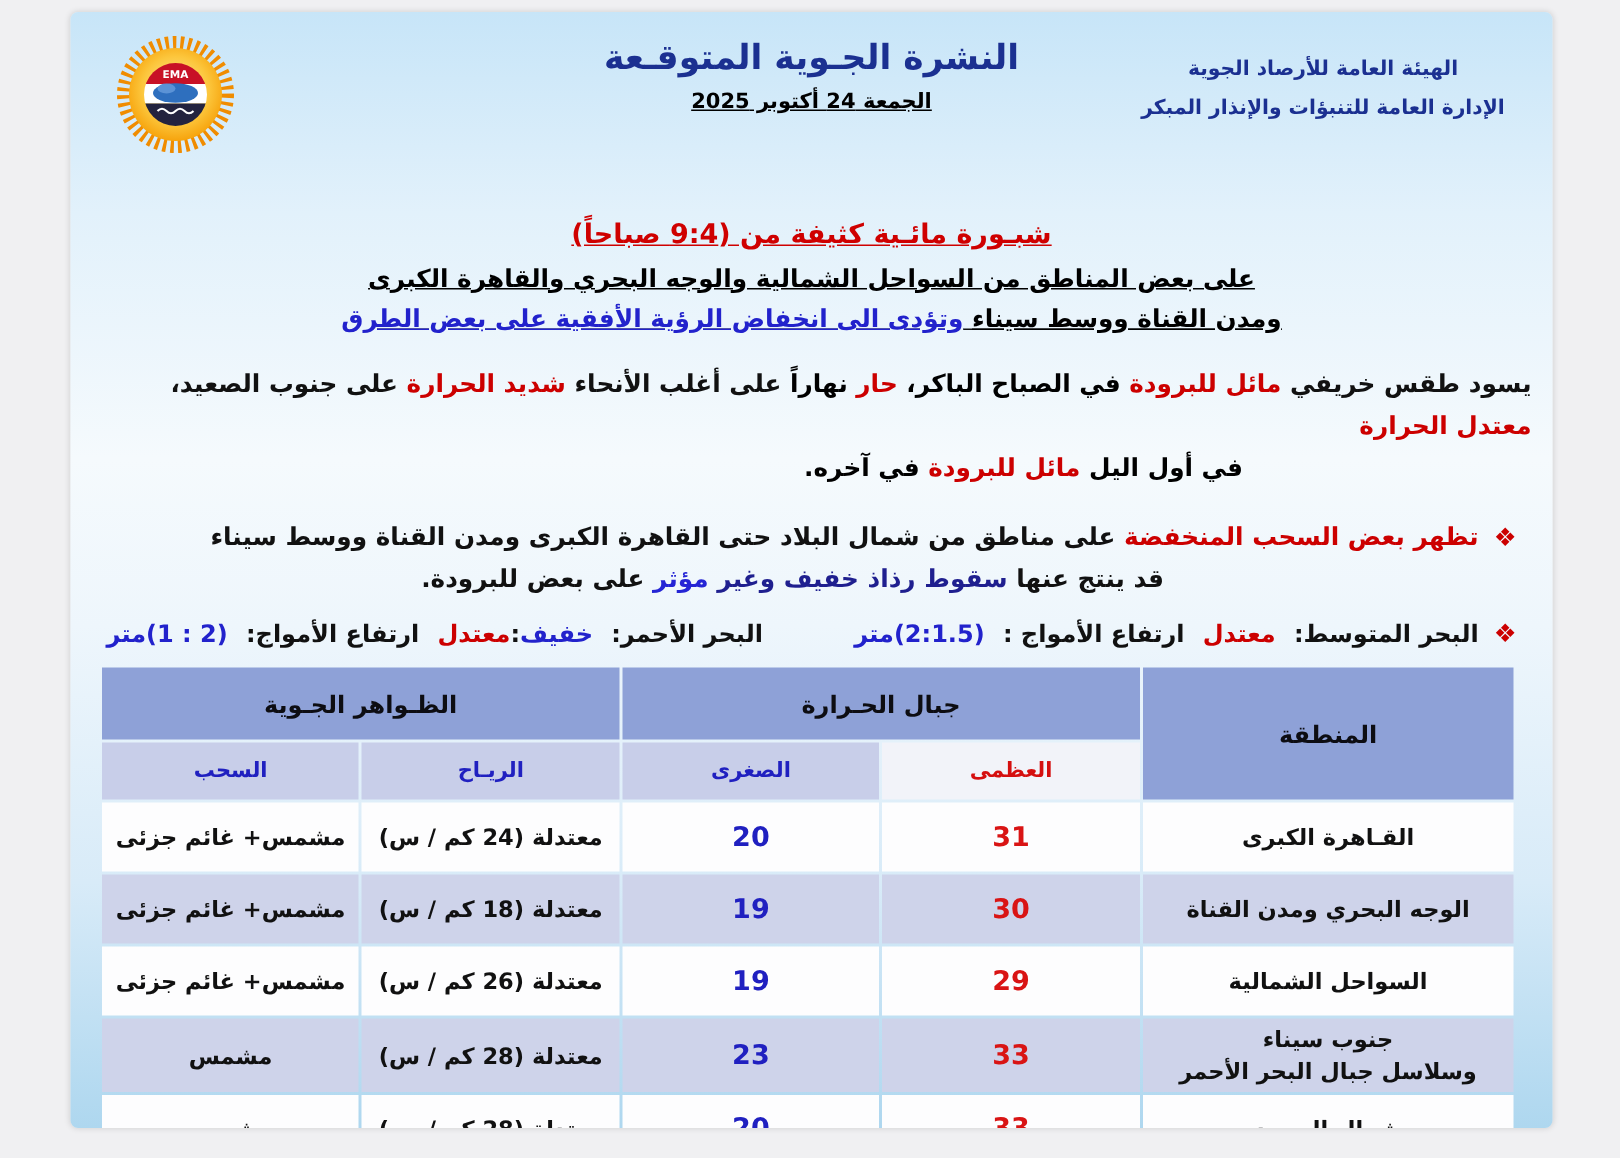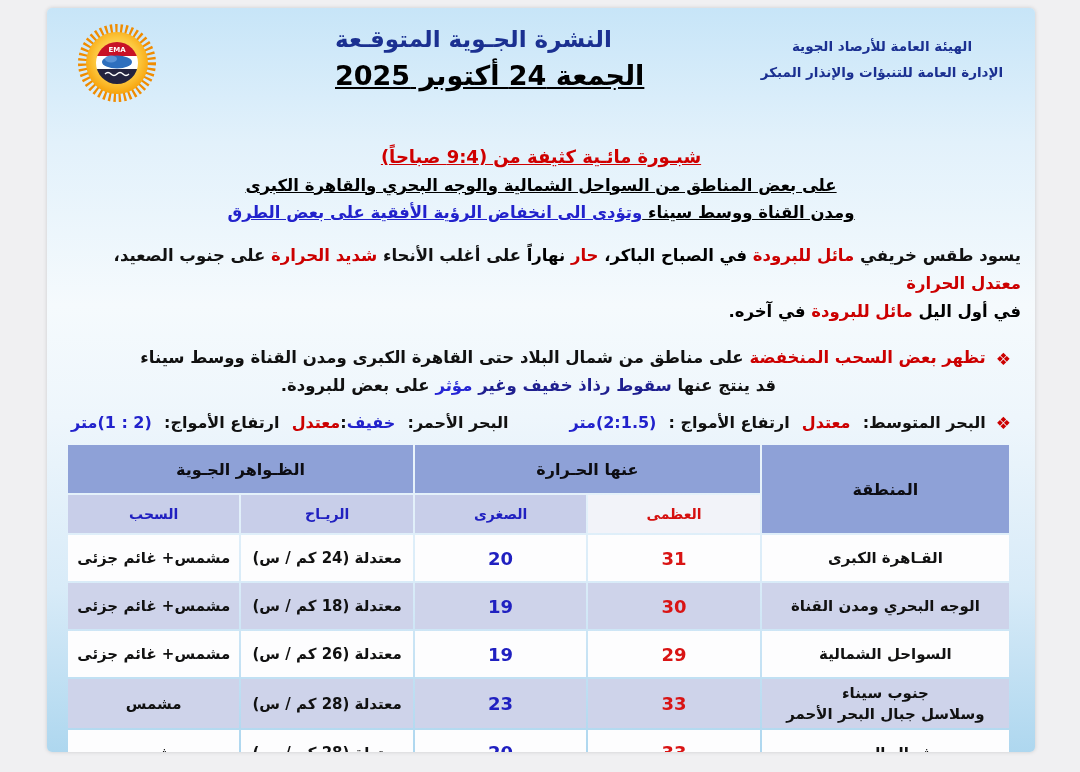--- a/index.html
+++ b/index.html
@@ -3,35 +3,35 @@
 <meta charset="utf-8">
 <style>
   html,body{margin:0;padding:0;background:#f0f0f2;width:1080px;height:772px;overflow:hidden;
     font-family:"DejaVu Sans",sans-serif;}
   .page{position:absolute;left:47px;top:8px;width:988px;height:744px;border-radius:5px;
     background:linear-gradient(180deg,#c7e5f8 0%,#e2f1fb 18%,#f5fafd 40%,#eef6fc 55%,#d8ebf8 78%,#aed7ef 100%);
     box-shadow:0 0 4px rgba(0,0,0,.15);direction:rtl;font-weight:700;color:#111;overflow:hidden;}
   
   .hdr{display:flex;flex-direction:row;align-items:flex-start;padding:12px 18px 0 18px;}
   .hdr-org{width:270px;text-align:center;color:#1b3091;font-size:13.5px;line-height:1.9;padding-top:14px;}
-  .hdr-center{flex:1;text-align:left;padding-top:6px;}
+  .hdr-center{flex:1;text-align:center;padding-top:6px;}
   .hdr-title{color:#1b3091;font-size:23px;}
-  .hdr-date{color:#000;font-size:27px;text-decoration:underline;margin-top:8px;}
+  .hdr-date{color:#000;font-size:14px;text-decoration:underline;margin-top:8px;}
   .hdr-logo{width:270px;display:flex;justify-content:flex-end;}
   
   .fog{text-align:center;margin-top:8px;line-height:1.65;}
   .fog-l1{color:#cf0000;font-size:18px;text-decoration:underline;margin-top:36px;}
   .fog-l2{color:#000;font-size:16.5px;text-decoration:underline;}
   .fog-l3{font-size:16.5px;text-decoration:underline;}
   .fog-l3 .blk{color:#000;text-decoration:underline;}
   .fog-l3 .blu{color:#2222cc;text-decoration:underline;}
   
   .para{margin:16px 14px 0 14px;font-size:16.5px;line-height:1.7;}
   .para-l1{text-align:right;}
-  .para-l2{direction:rtl;text-align:right;padding-left:475px;white-space:nowrap;}
+  .para-l2{direction:rtl;text-align:left;padding-left:475px;white-space:nowrap;}
   .red{color:#cc0000;} .blk-u{color:#000;}
   
   .bullet-row{display:flex;align-items:flex-start;margin:18px 24px 0 24px;font-size:16.5px;line-height:1.7;}
   .diamond{color:#cc0000;font-size:17px;margin-left:10px;margin-top:1px;}
   .clouds-text{flex:1;}
   .clouds-l1{text-align:right;}
   .clouds-l2{text-align:center;}
   .navy{color:#1f1f8f;} .blue{color:#2525d5;}
   
   .sea-row{display:flex;align-items:center;margin:12px 24px 0 24px;font-size:16px;white-space:nowrap;}
@@ -159,21 +159,21 @@
     <span class="gap-s"></span>
     <span class="sea-blue ltr">(1 : 2)</span>
     <span class="sea-blue">متر</span>
   </div>
 
   <div class="tbl-wrap">
     <table>
       <thead>
         <tr>
           <th class="hd-main col-region" rowspan="2">المنطقة</th>
-          <th class="hd-main" colspan="2">عنها الحـرارة</th>
+          <th class="hd-main" colspan="2">جبال الحـرارة</th>
           <th class="hd-main" colspan="2">الظـواهر الجـوية</th>
         </tr>
         <tr>
           <th class="hd-sub hd-sub-max col-max">العظمى</th>
           <th class="hd-sub hd-sub-lav col-min">الصغرى</th>
           <th class="hd-sub hd-sub-lav col-wind">الريـاح</th>
           <th class="hd-sub hd-sub-lav col-clouds">السحب</th>
         </tr>
       </thead>
       <tbody>

